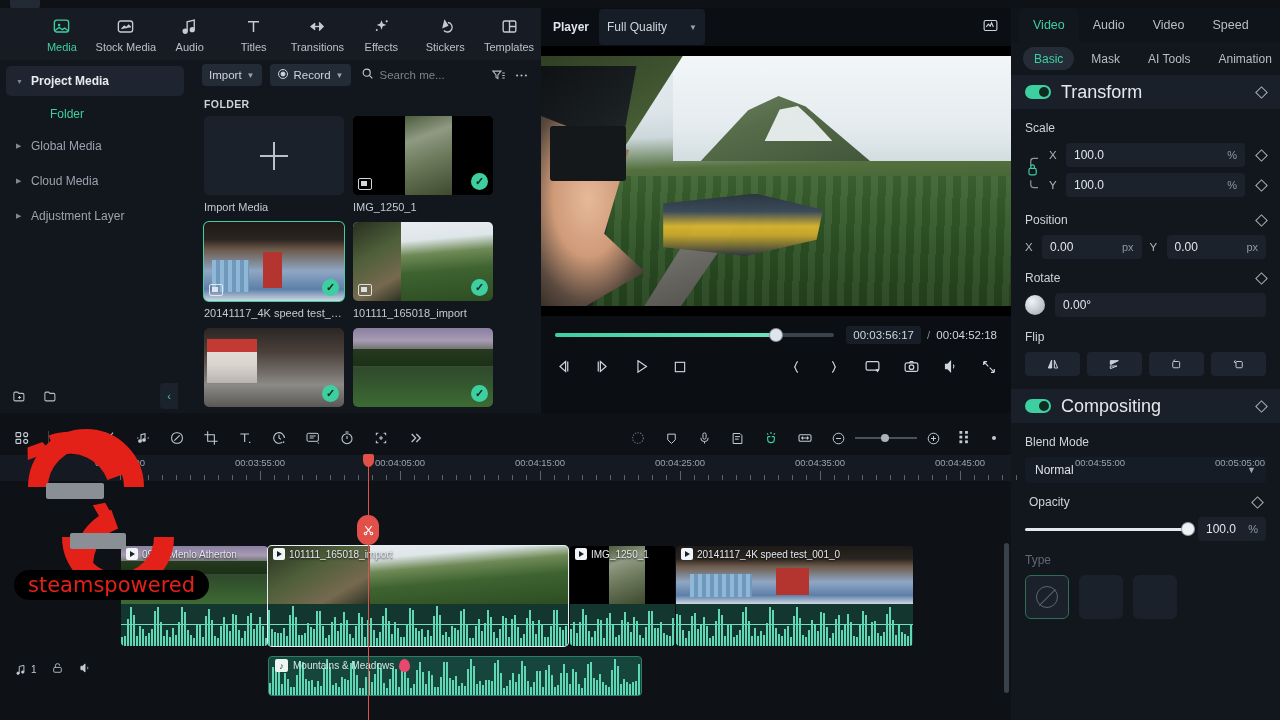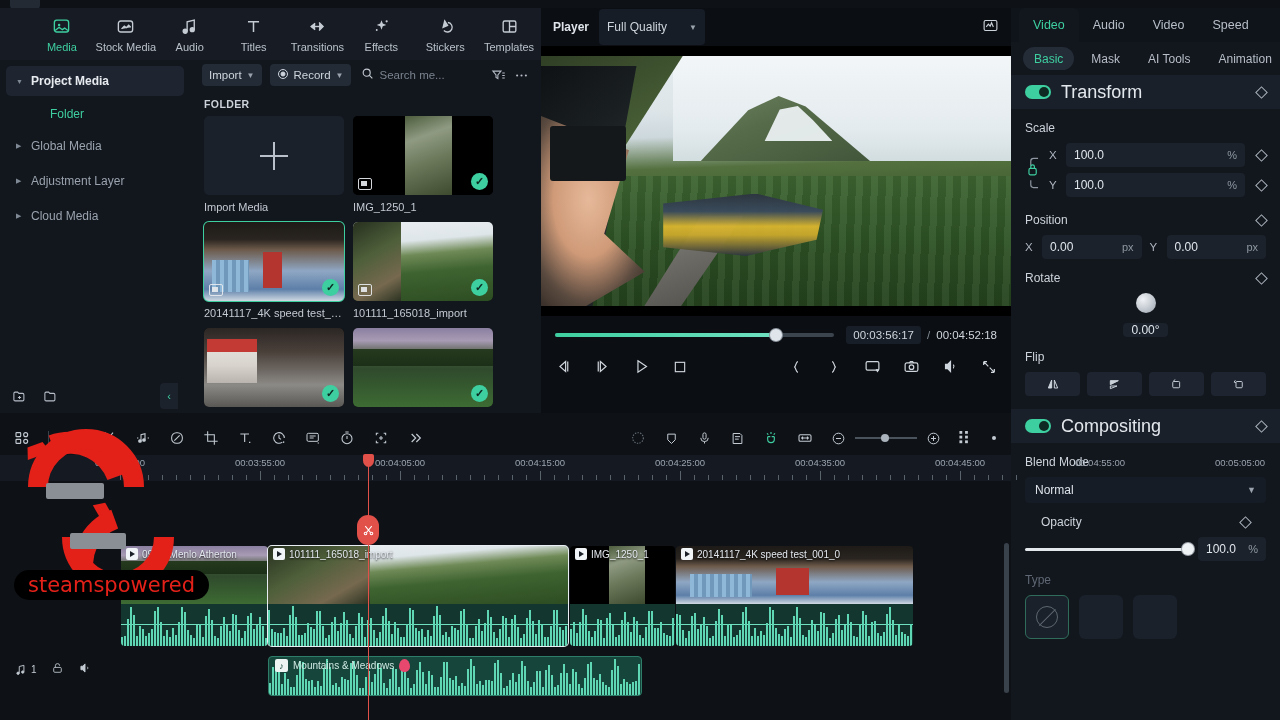--- a/index.html
+++ b/index.html
@@ -203,21 +203,21 @@
   .diamond.dim { border-color: #545c66; }
   .body { padding: 12px 14px 0; }
   .lbl { font-size: 12px; color: #cdd4db; margin-bottom: 8px; }
   .rowlbl { display:flex; align-items:center; }
   .fieldrow { display: flex; align-items: center; gap: 8px; margin-bottom: 6px; }
   .axis { font-size: 11.5px; color: #aeb6bf; width: 9px; }
   .numfield { flex: 1; height: 24px; background: #1b222c; border-radius: 4px;
     display: flex; align-items: center; padding: 0 8px; font-size: 12px; color: #e1e6eb; cursor: text; }
   .numfield .unit { margin-left: auto; color: #8e97a1; font-size: 11px; }
   .linkicon { width: 16px; display:flex; flex-direction:column; align-items:center; color:#3ecfa0; }
-  .rotrow { display:flex; align-items:center; gap: 10px; flex-direction: column; }
+  .rotrow { display:flex; align-items:center; gap: 10px; }
   .rotdial { width: 20px; height: 20px; border-radius: 50%;
     background: radial-gradient(circle at 35% 32%, #f0f3f6 0%, #c2c8cf 55%, #9aa1a9 100%); cursor:pointer; }
   .flips { display: flex; gap: 7px; }
   .flipbtn { flex: 1; height: 24px; background: #1e2530; border-radius: 4px;
     display: flex; align-items: center; justify-content: center; color: #ccd3da; cursor: pointer; }
   .selectfield { height: 26px; background: #161c25; border-radius: 4px; display: flex;
     align-items: center; padding: 0 10px; font-size: 12px; color: #dde3e9; cursor: pointer; }
   .selectfield .chev { margin-left: auto; font-size: 9px; color: #9aa3ae; }
   .opacityrow { display: flex; align-items: center; gap: 10px; }
   .slider { position: relative; flex: 1; height: 3px; background: #e3e8ec; border-radius: 2px; }
@@ -383,25 +383,25 @@
     </div>
     <div class="navsub">
       <span>Folder</span>
     </div>
     <div class="navitem">
       <span class="caret">▶</span>
       <span>Global Media</span>
     </div>
     <div class="navitem">
       <span class="caret">▶</span>
-      <span>Adjustment Layer</span>
+      <span>Cloud Media</span>
     </div>
     <div class="navitem">
       <span class="caret">▶</span>
-      <span>Cloud Media</span>
+      <span>Adjustment Layer</span>
     </div>
     <div class="navbtns">
       <span class="iconbtn">
         <svg width="15" height="15" viewBox="0 0 24 24" fill="none" stroke="#b7bec7" stroke-width="1.7">
           <path d="M3 7a2 2 0 012-2h4l2 2h6a2 2 0 012 2v8a2 2 0 01-2 2H5a2 2 0 01-2-2z"></path>
           <path d="M12 11v5M9.5 13.5h5" stroke="#b7bec7"></path>
           </svg>
       </span>
       <span class="iconbtn">
         <svg width="15" height="15" viewBox="0 0 24 24" fill="none" stroke="#b7bec7" stroke-width="1.7">
@@ -736,21 +736,21 @@
       <span class="toggle"></span>
       <span class="title">Compositing</span>
       <span class="diamond"></span>
     </div>
     <div class="body">
       <div class="lbl">Blend Mode</div>
       <div class="selectfield">
         <span>Normal</span>
         <span class="chev">▼</span>
       </div>
-      <div class="rowlbl" style="margin:12px 16px 8px;">
+      <div class="rowlbl" style="margin:12px 4px 8px;">
         <span class="lbl" style="margin:0">Opacity</span>
         <span class="diamond"></span>
       </div>
       <div class="opacityrow">
         <span class="slider">
           <span class="sliderknob"></span>
         </span>
         <span class="opval">
           <span>100.0</span>
           <span class="unit">%</span>

